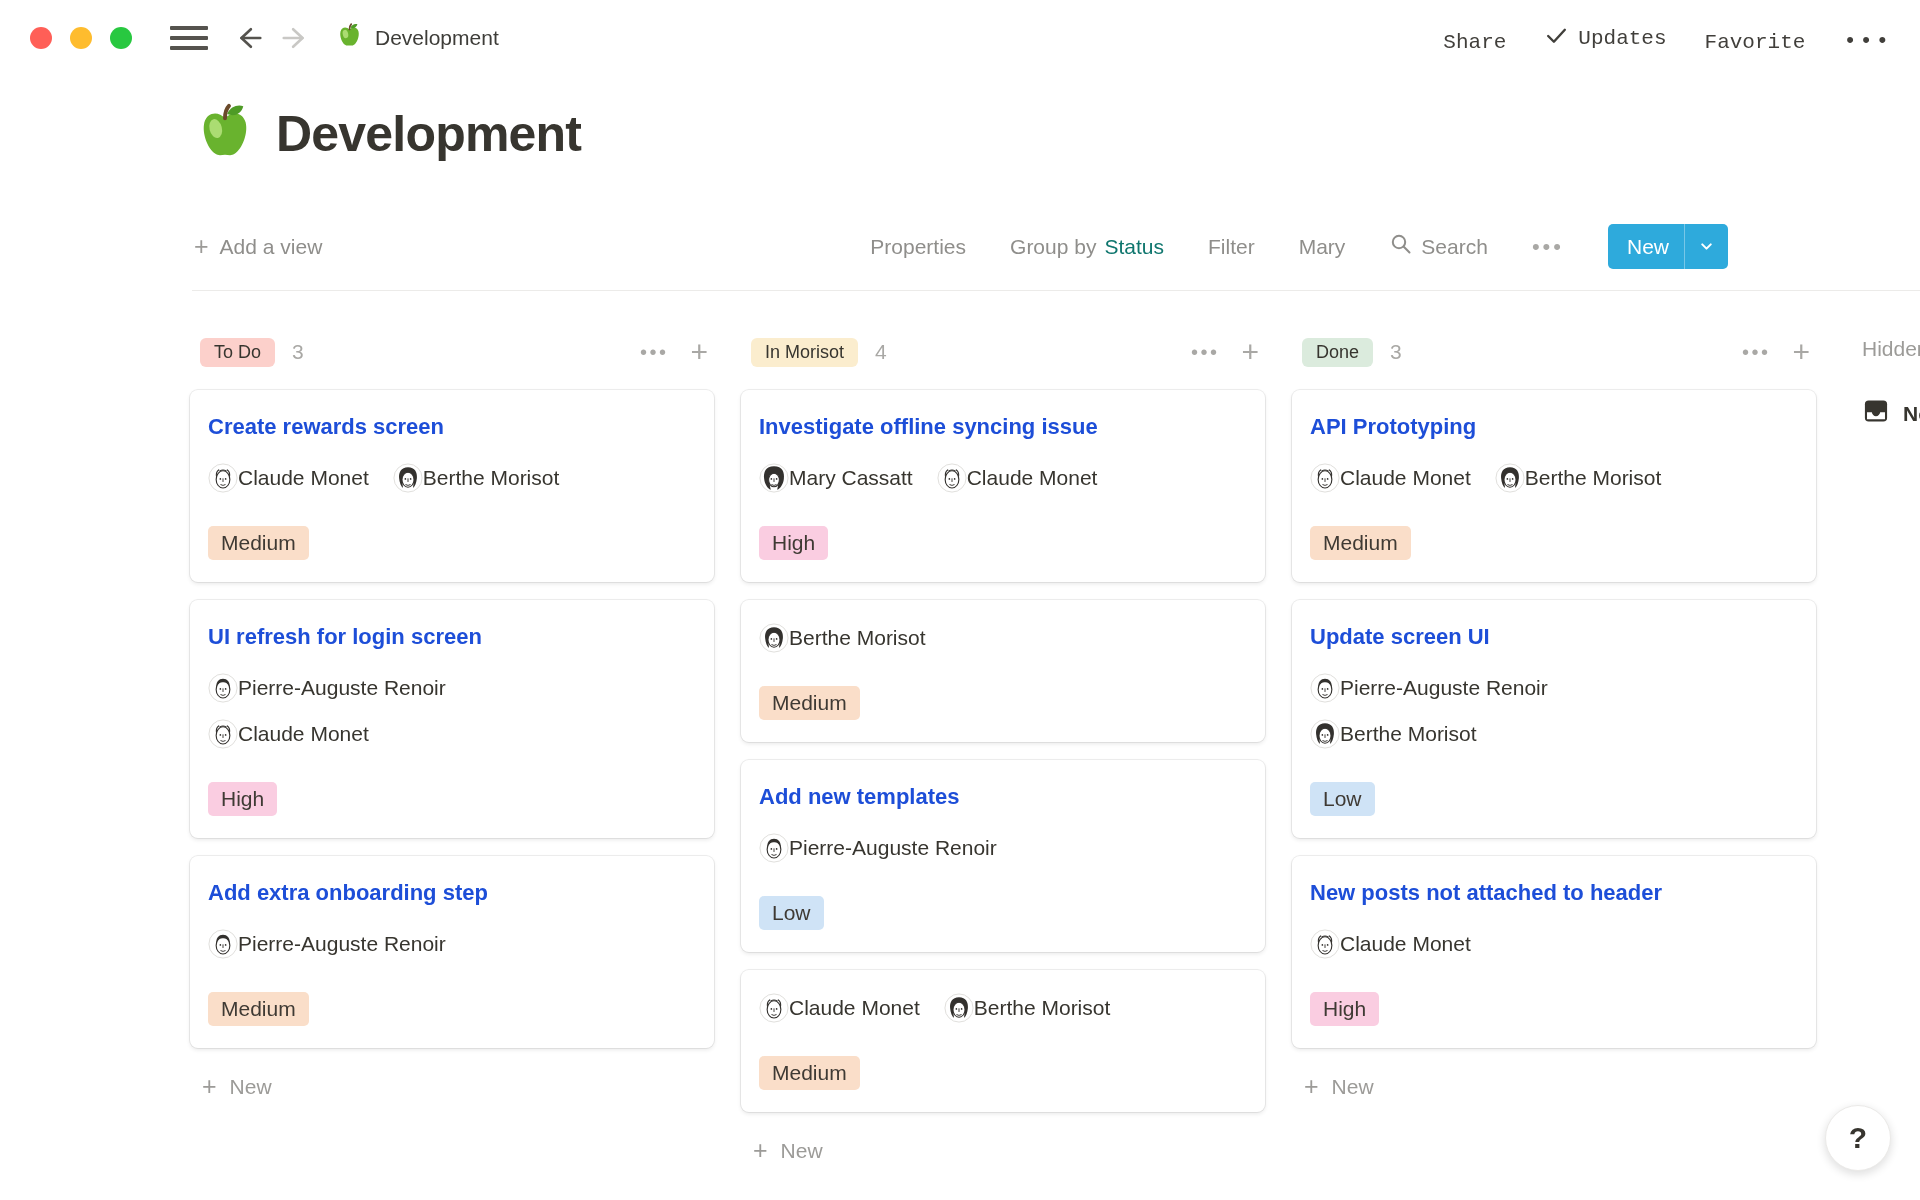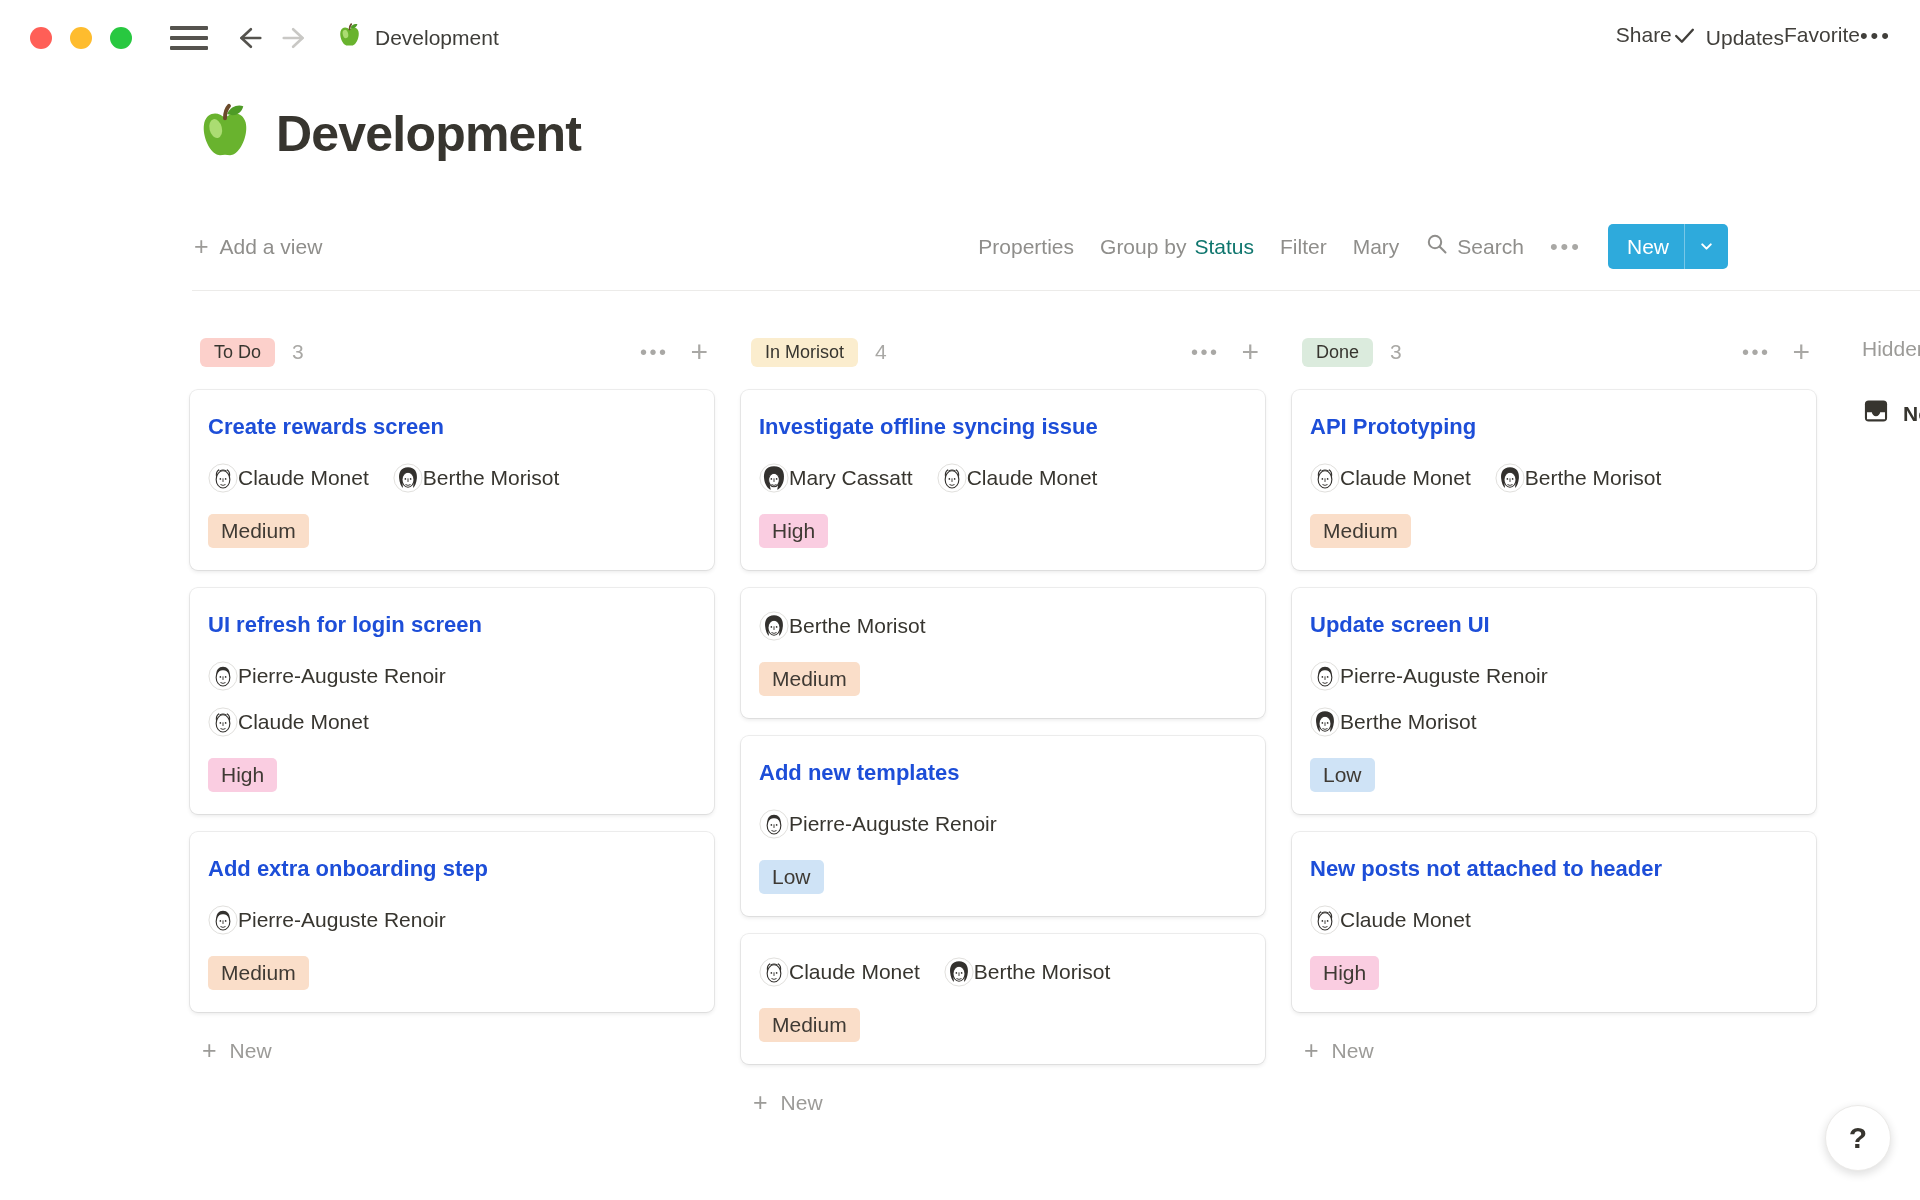--- a/index.html
+++ b/index.html
@@ -11,33 +11,33 @@
   .lights { display:flex; gap:18px; }
   .light { width:22px; height:22px; border-radius:50%; }
   .light.red { background:var(--traffic-red); }
   .light.yellow { background:var(--traffic-yellow); }
   .light.green { background:var(--traffic-green); }
   .hamburger { margin-left:38px; width:38px; display:flex; flex-direction:column; gap:6px; cursor:pointer; }
   .hamburger i { display:block; height:4px; background:#55534E; border-radius:1px; }
   .nav-arrows { margin-left:26px; display:flex; gap:16px; align-items:center; }
   .nav-arrows svg { display:block; }
   .crumb { margin-left:26px; display:flex; align-items:center; gap:12px; font-size:21px; color:#3E3D39; }
-  .tb-right { margin-left:auto; display:flex; align-items:flex-start; font-size:21px; color:#413F3B; }
+  .tb-right { margin-left:auto; display:flex; align-items:flex-end; gap:38px; font-size:21px; color:#413F3B;font-family:Liberation Mono, monospace; }
   .tb-item { display:flex; align-items:center; gap:9px; cursor:pointer; }
   .dots-icon { letter-spacing:3px; font-size:22px; color:#413F3B; }
 
   
   .page-header { margin:20px 0 0 194px; display:flex; align-items:center; gap:20px; height:76px; }
   .page-header h1 { font-size:50px; font-weight:700; letter-spacing:-0.8px; color:#37352F; }
 
   
   .toolbar { margin:52px 192px 0 194px; display:flex; align-items:center; font-size:21px; color:#8F8E8B; }
   .tool-left { display:flex; align-items:center; gap:11px; cursor:pointer; }
   .tool-left .plus-glyph { font-size:25px; color:#9C9B98; }
-  .tool-right { margin-left:auto; display:flex; align-items:center; gap:26px; }
+  .tool-right { margin-left:auto; display:flex; align-items:center; gap:44px; }
   .tool-item { cursor:pointer; display:flex; align-items:center; gap:8px; white-space:nowrap; }
   .grp-value { color:#0f766e; }
   .new-btn { background:var(--accent-blue); color:#fff; border-radius:5px; height:45px;
     display:flex; align-items:center; cursor:pointer; font-size:21px; font-weight:500; }
   .new-btn .lbl { padding:0 15px 0 19px; }
   .new-btn .sep { width:1px; align-self:stretch; background:rgba(255,255,255,.35); }
   .new-btn .chev { padding:0 13px; display:flex; align-items:center; }
 
   .divider { height:1px; background:#ECEBE9; margin:21px 0 0 192px; }
 
@@ -55,21 +55,21 @@
   .col-plus { font-size:30px; font-weight:300; line-height:30px; cursor:pointer; }
 
   .card { background:#fff; border-radius:8px; padding:22px 18px; margin-bottom:18px; cursor:pointer;
     box-shadow:0 0 0 1px rgba(15,15,15,.07), 0 2px 4px rgba(15,15,15,.09); }
   .card-title { font-size:22px; font-weight:600; line-height:30px; margin-bottom:20px; color:#1d4ed8; }
   .assignees { display:flex; flex-wrap:wrap; column-gap:24px; row-gap:14px; }
   .assignees.stacked { flex-direction:column; }
   .assignee { display:flex; align-items:center; gap:0; font-size:21px; color:#37352F; height:32px; }
   .avatar { width:30px; height:30px; flex:none; }
   .avatar svg { display:block; width:30px; height:30px; }
-  .tag { display:inline-block; margin-top:20px; padding:5px 13px; border-radius:5px; font-size:21px; color:#3F3A34; }
+  .tag { display:inline-block; margin-top:32px; padding:5px 13px; border-radius:5px; font-size:21px; color:#3F3A34; }
   .tag.high { background:var(--tag-high-bg); }
   .tag.medium { background:var(--tag-medium-bg); }
   .tag.low { background:var(--tag-low-bg); }
 
   .new-row { display:flex; align-items:center; gap:13px; color:#9C9B98; font-size:21px; margin:24px 0 0 12px; cursor:pointer; }
   .new-row .plus-glyph { font-size:25px; }
 
   
   .hidden-col { position:absolute; left:1672px; top:2px; white-space:nowrap; }
   .hidden-header { font-size:21px; color:#9C9B98; cursor:pointer; }

